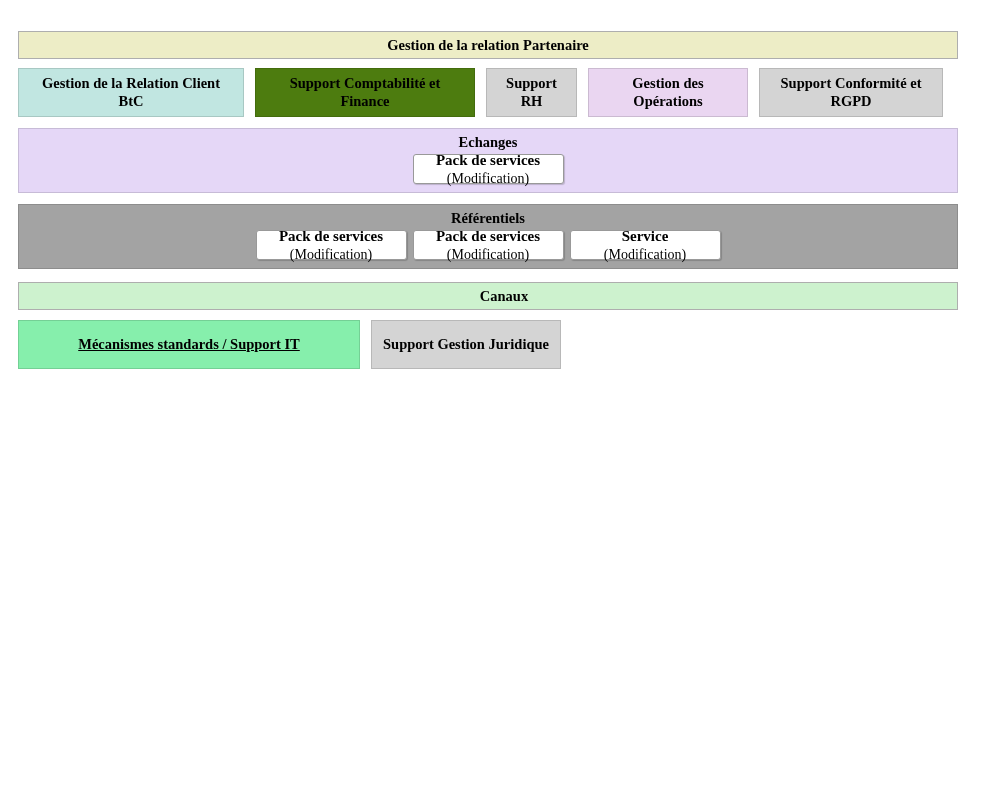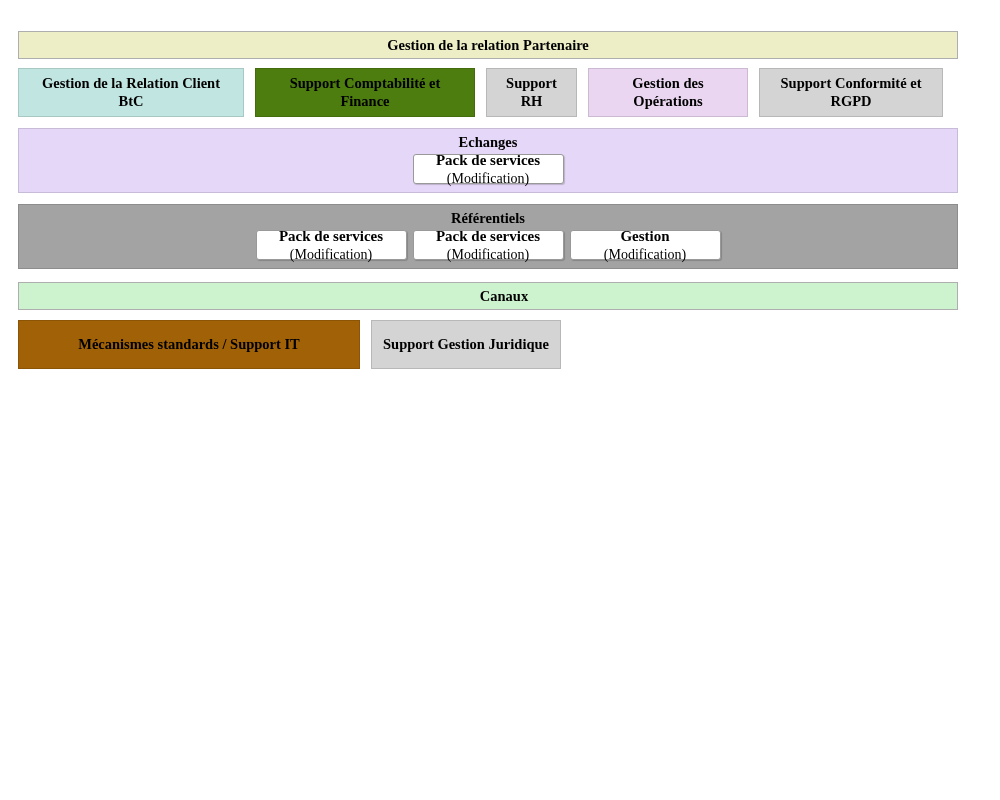--- a/index.html
+++ b/index.html
@@ -102,32 +102,32 @@
       <div class="items">
         <div class="item">
           <span class="nm">Pack de services</span>
           <span class="ql">(Modification)</span>
         </div>
         <div class="item">
           <span class="nm">Pack de services</span>
           <span class="ql">(Modification)</span>
         </div>
         <div class="item">
-          <span class="nm">Gestion</span>
+          <span class="nm">Service</span>
           <span class="ql">(Modification)</span>
         </div>
       </div>
     </div>
 
     <div class="bar canaux-bar" style="background: rgb(205, 242, 206); padding-left: 32px;">
       <span>Canaux</span>
     </div>
 
     <div class="row row-bottom">
-      <div class="blk bw1" style="background: #a16207;">
+      <div class="blk bw1" style="background: #86efac; text-decoration: underline;">
         <span>Mécanismes standards / Support IT</span>
       </div>
       <div class="blk bw3" style="background: rgb(212, 212, 212);">
         <span>Support Gestion Juridique</span>
       </div>
     </div>
 
   </div>
 </div>
 

